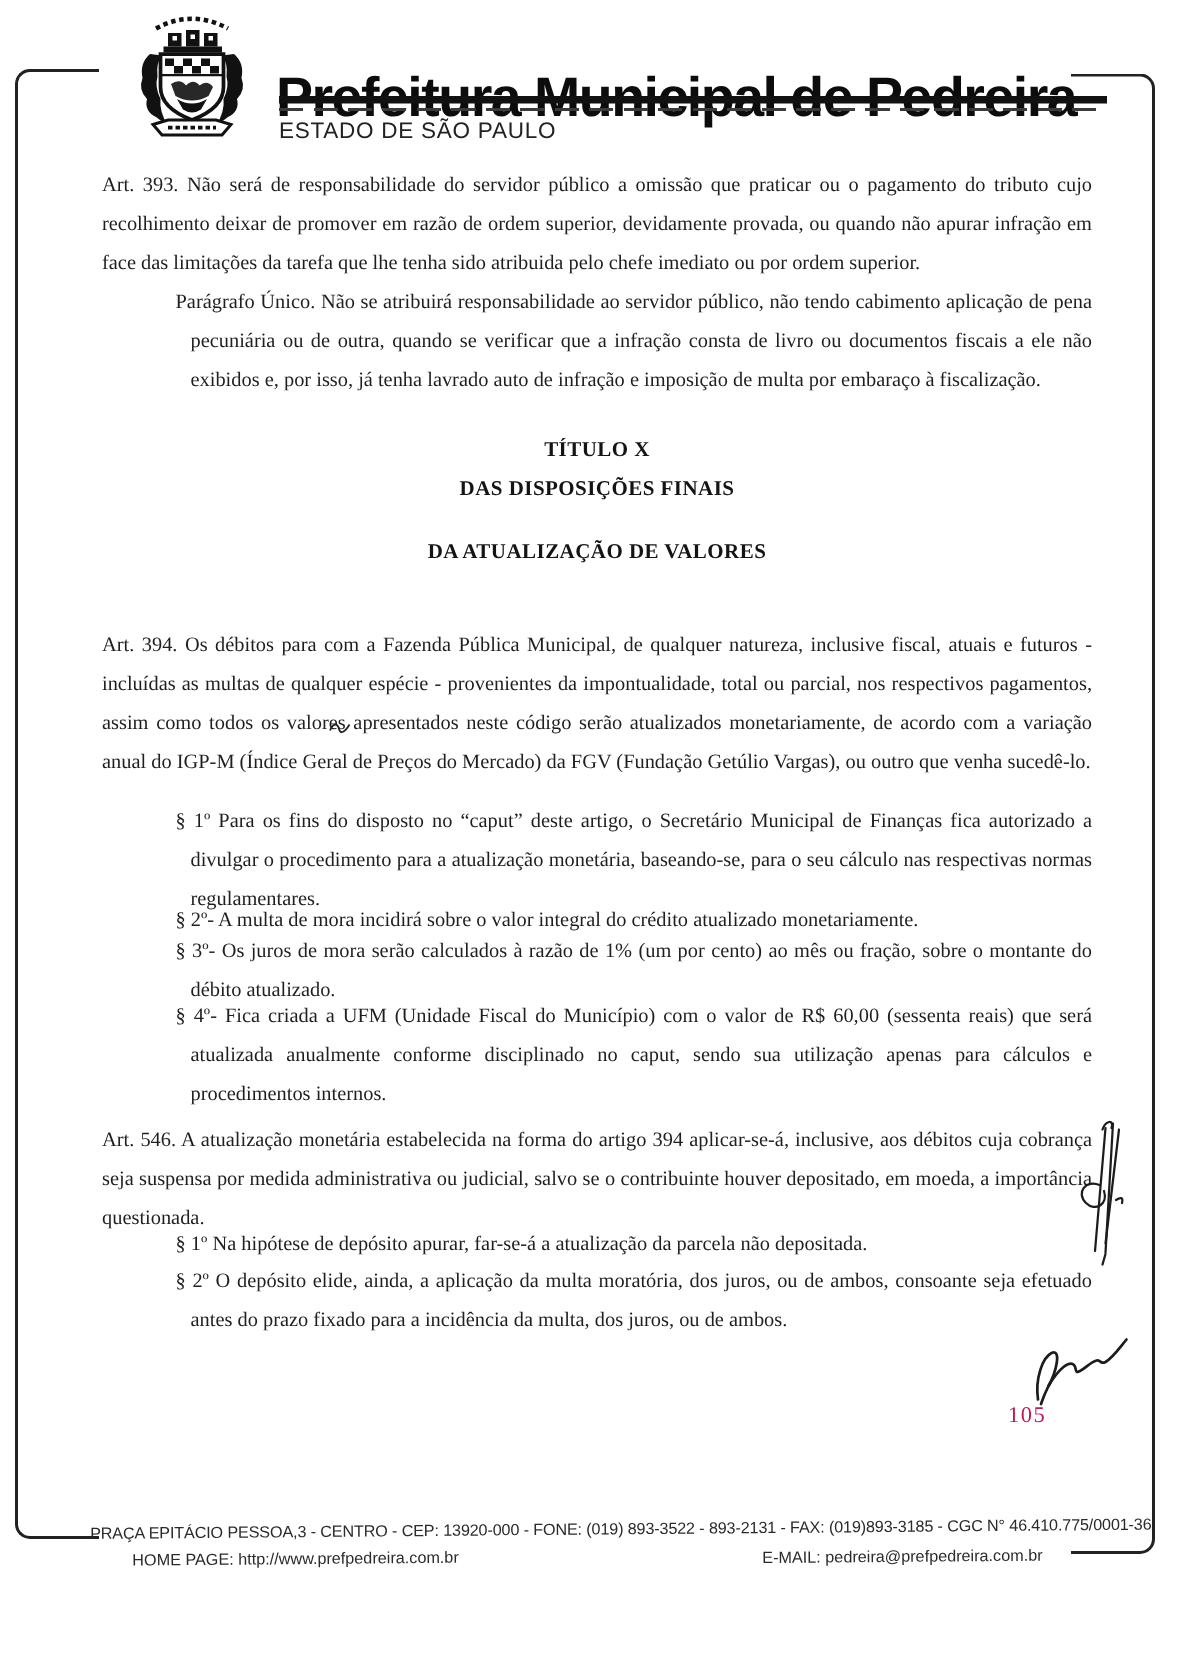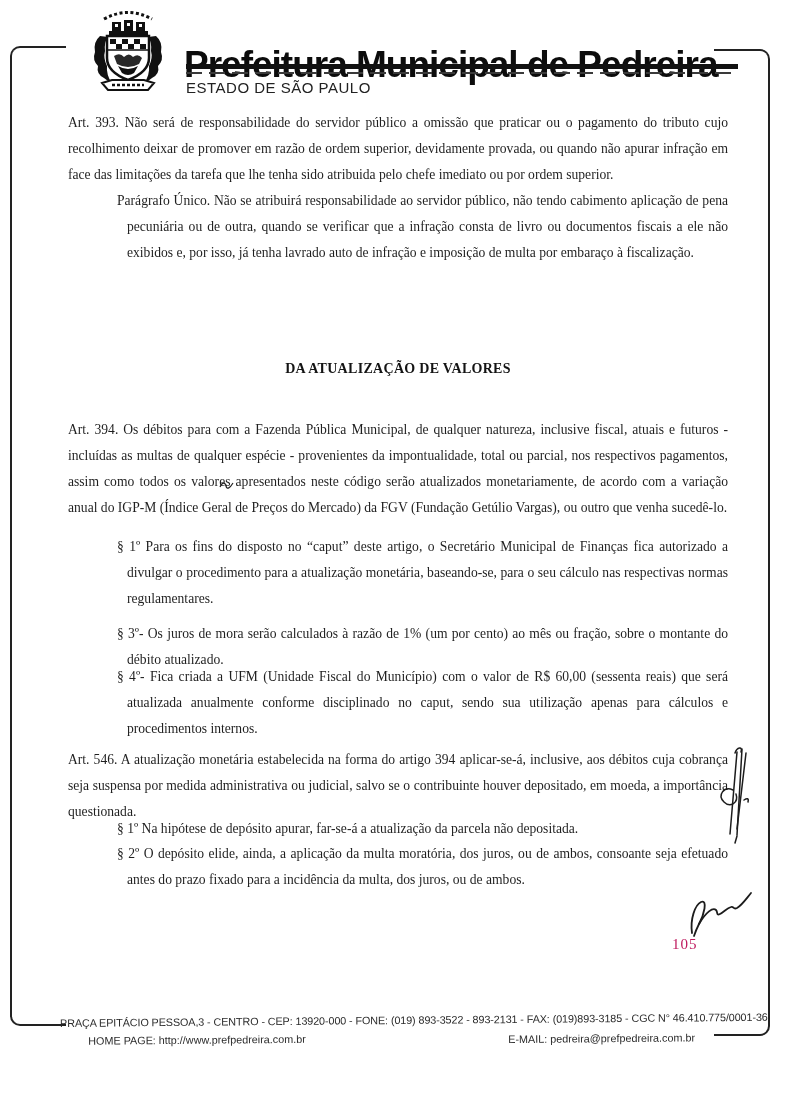--- a/index.html
+++ b/index.html
@@ -109,27 +109,32 @@
     </svg>
   </div>
   <div class="title">Prefeitura Municipal de Pedreira</div>
   <div class="rule-thick"></div>
   <div class="rule-thin"></div>
   <div class="subtitle">ESTADO DE SÃO PAULO</div>
 
   <p class="para" style="top:110px">Art. 393. Não será de responsabilidade do servidor público a omissão que praticar ou o pagamento do tributo cujo recolhimento deixar de promover em razão de ordem superior, devidamente provada, ou quando não apurar infração em face das limitações da tarefa que lhe tenha sido atribuida pelo chefe imediato ou por ordem superior.</p>
   <p class="para indent" style="top:188px">Parágrafo Único.  Não se atribuirá responsabilidade ao servidor público, não tendo cabimento aplicação de pena pecuniária ou de outra, quando se verificar que a infração consta de livro ou documentos fiscais a ele não exibidos e, por isso, já tenha lavrado auto de infração e imposição de multa por embaraço à fiscalização.</p>
 
+  <div class="headblock" style="top:288px">
+    <div>TÍTULO X</div>
+    <div>DAS DISPOSIÇÕES FINAIS</div>
+  </div>
 
   <div class="headblock" style="top:356px">
     <div>DA ATUALIZAÇÃO DE VALORES</div>
   </div>
 
   <p class="para" style="top:417px">Art. 394. Os débitos para com a Fazenda Pública Municipal, de qualquer natureza, inclusive fiscal, atuais e futuros - incluídas as multas de qualquer espécie - provenientes da impontualidade, total ou parcial, nos respectivos pagamentos, assim como todos os valores apresentados neste código serão atualizados monetariamente, de acordo com a variação anual do IGP-M (Índice Geral de Preços do Mercado) da FGV (Fundação Getúlio Vargas), ou outro que venha sucedê-lo.</p>
   <p class="para indent" style="top:534px">§ 1º Para os fins do disposto no “caput” deste artigo, o Secretário Municipal de Finanças fica autorizado a divulgar o procedimento para a atualização monetária, baseando-se, para o seu cálculo nas respectivas normas regulamentares.</p>
+  <p class="para indent" style="top:600px">§ 2º- A multa de mora incidirá sobre o valor integral do crédito atualizado monetariamente.</p>
   <p class="para indent" style="top:621px">§ 3º- Os juros de mora serão calculados à razão de 1% (um por cento) ao mês ou fração, sobre o montante do débito atualizado.</p>
   <p class="para indent" style="top:664px">§ 4º- Fica criada a UFM (Unidade Fiscal do Município) com o valor de R$ 60,00 (sessenta reais) que será atualizada anualmente conforme disciplinado no caput, sendo sua utilização apenas para cálculos e procedimentos internos.</p>
 
   <p class="para" style="top:747px">Art. 546. A atualização monetária estabelecida na forma do artigo 394 aplicar-se-á, inclusive, aos débitos cuja cobrança seja suspensa por medida administrativa ou judicial, salvo se o contribuinte houver depositado, em moeda, a importância questionada.</p>
   <p class="para indent" style="top:816px">§ 1º Na hipótese de depósito apurar, far-se-á a atualização da parcela não depositada.</p>
   <p class="para indent" style="top:841px">§ 2º O depósito elide, ainda, a aplicação da multa moratória, dos juros, ou de ambos, consoante seja efetuado antes do prazo fixado para a incidência da multa, dos juros, ou de ambos.</p>
 
   <svg class="marks" xmlns="http://www.w3.org/2000/svg">
 
     <g>

